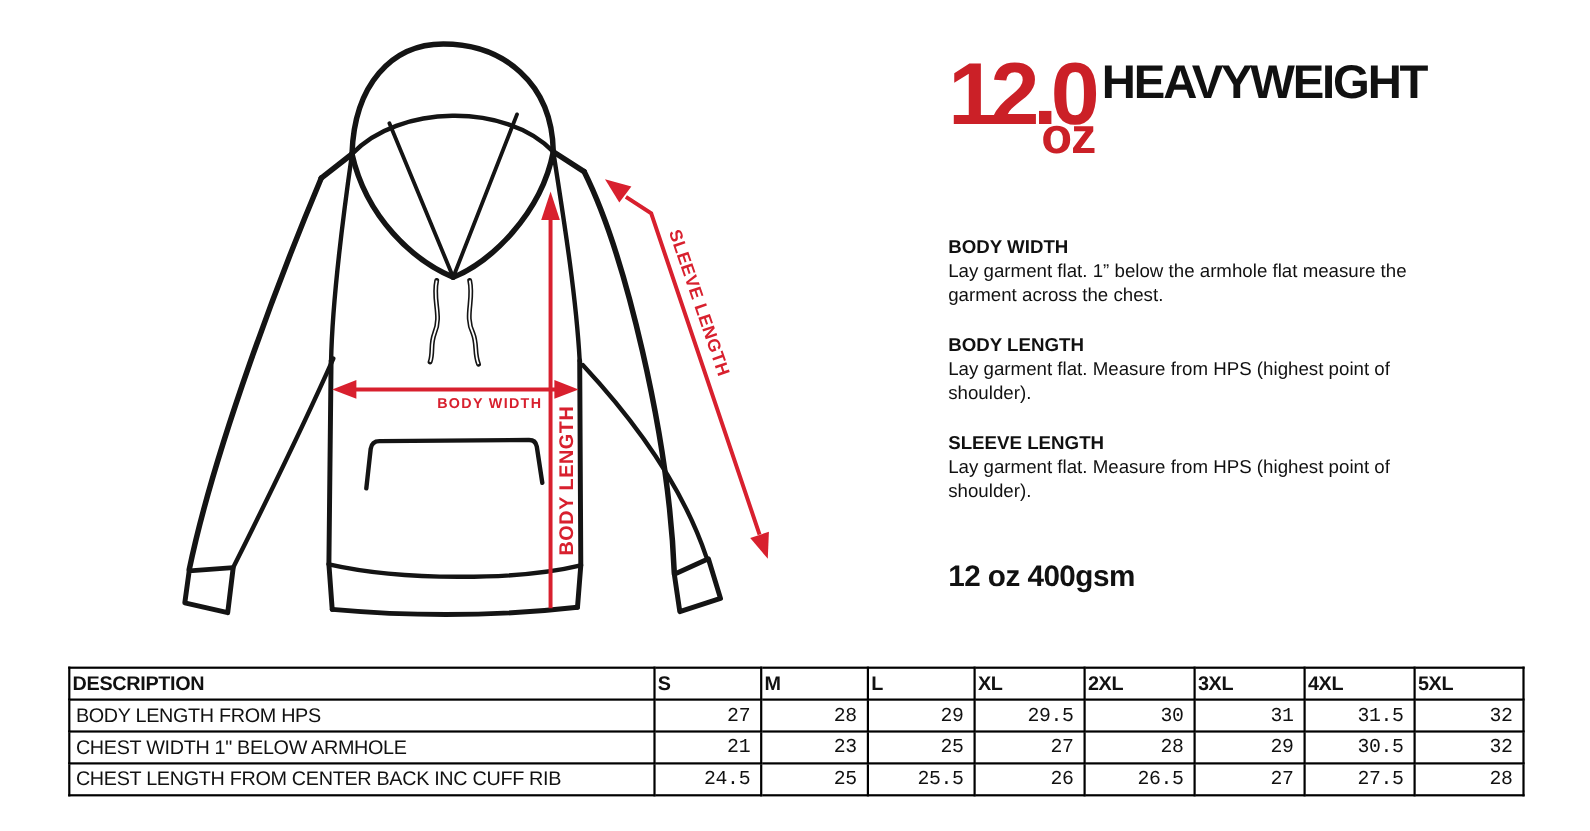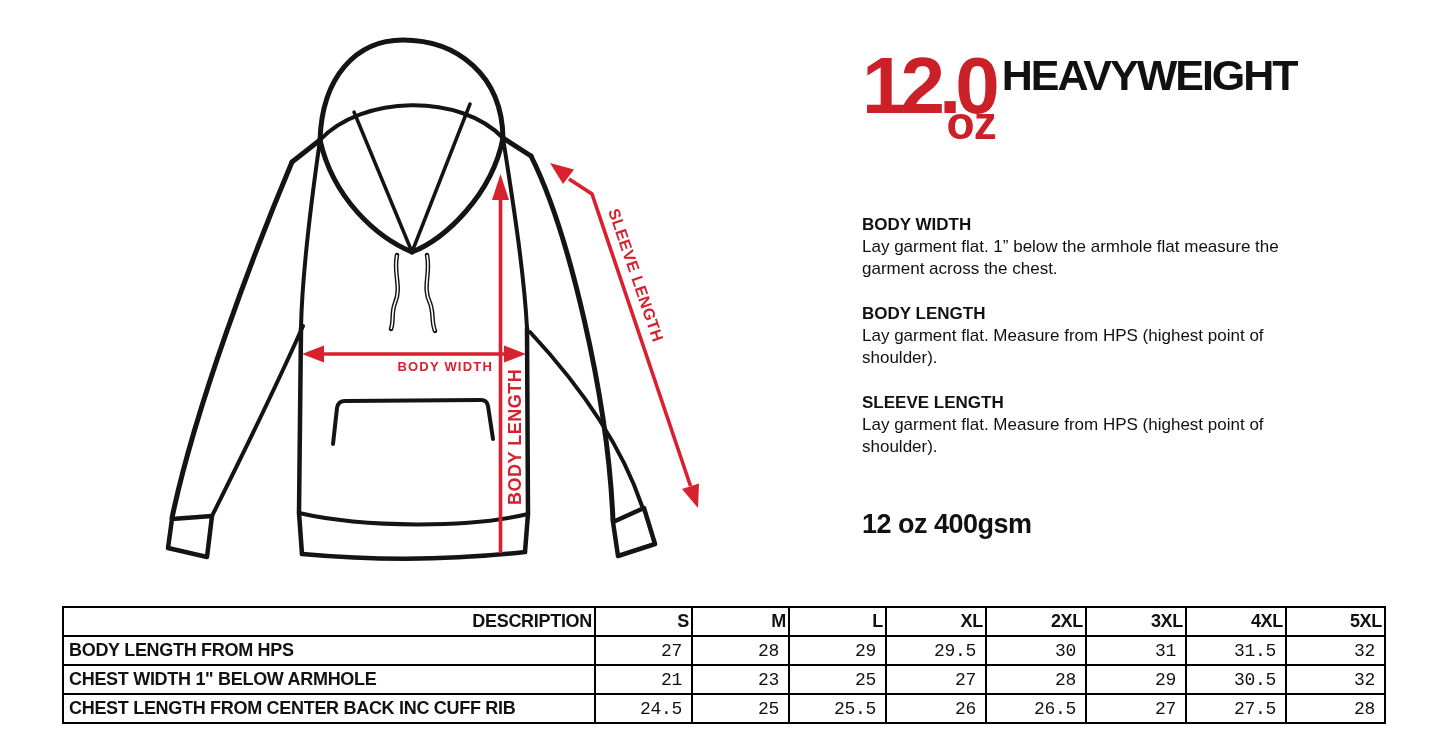--- a/index.html
+++ b/index.html
@@ -27,22 +27,22 @@
   .spec-section{margin:0 0 23px 0;}
   .spec-heading{font-size:17px;font-weight:bold;line-height:22px;margin:0;}
   .spec-body{font-size:17px;line-height:22px;margin:0;}
   .fabric-weight{font-size:27px;font-weight:bold;margin-top:51px;letter-spacing:-0.5px;}
 
   
   .size-table{position:absolute;left:62px;top:606px;width:1322px;
               border-collapse:collapse;table-layout:fixed;}
   .size-table th,.size-table td{border:2px solid #000;padding:0 8px;height:27px;
               font-size:18px;letter-spacing:-0.3px;white-space:nowrap;overflow:hidden;}
-  .size-table th{font-weight:bold;text-align:right;padding:0 2px;}
-  .size-table td.desc{font-weight:bold;text-align:left;padding-left:5px;}
+  .size-table th{font-weight:bold;text-align:left;padding:0 2px;}
+  .size-table td.desc{font-weight:normal;text-align:left;padding-left:5px;}
   .size-table td.num{font-weight:normal;text-align:right;padding-right:9px;font-family:Liberation Mono, monospace;}
 </style>
 </head>
 <body>
 
 <div class="diagram">
   <svg viewBox="0 0 640 575">
 
     <g>
       <g>

